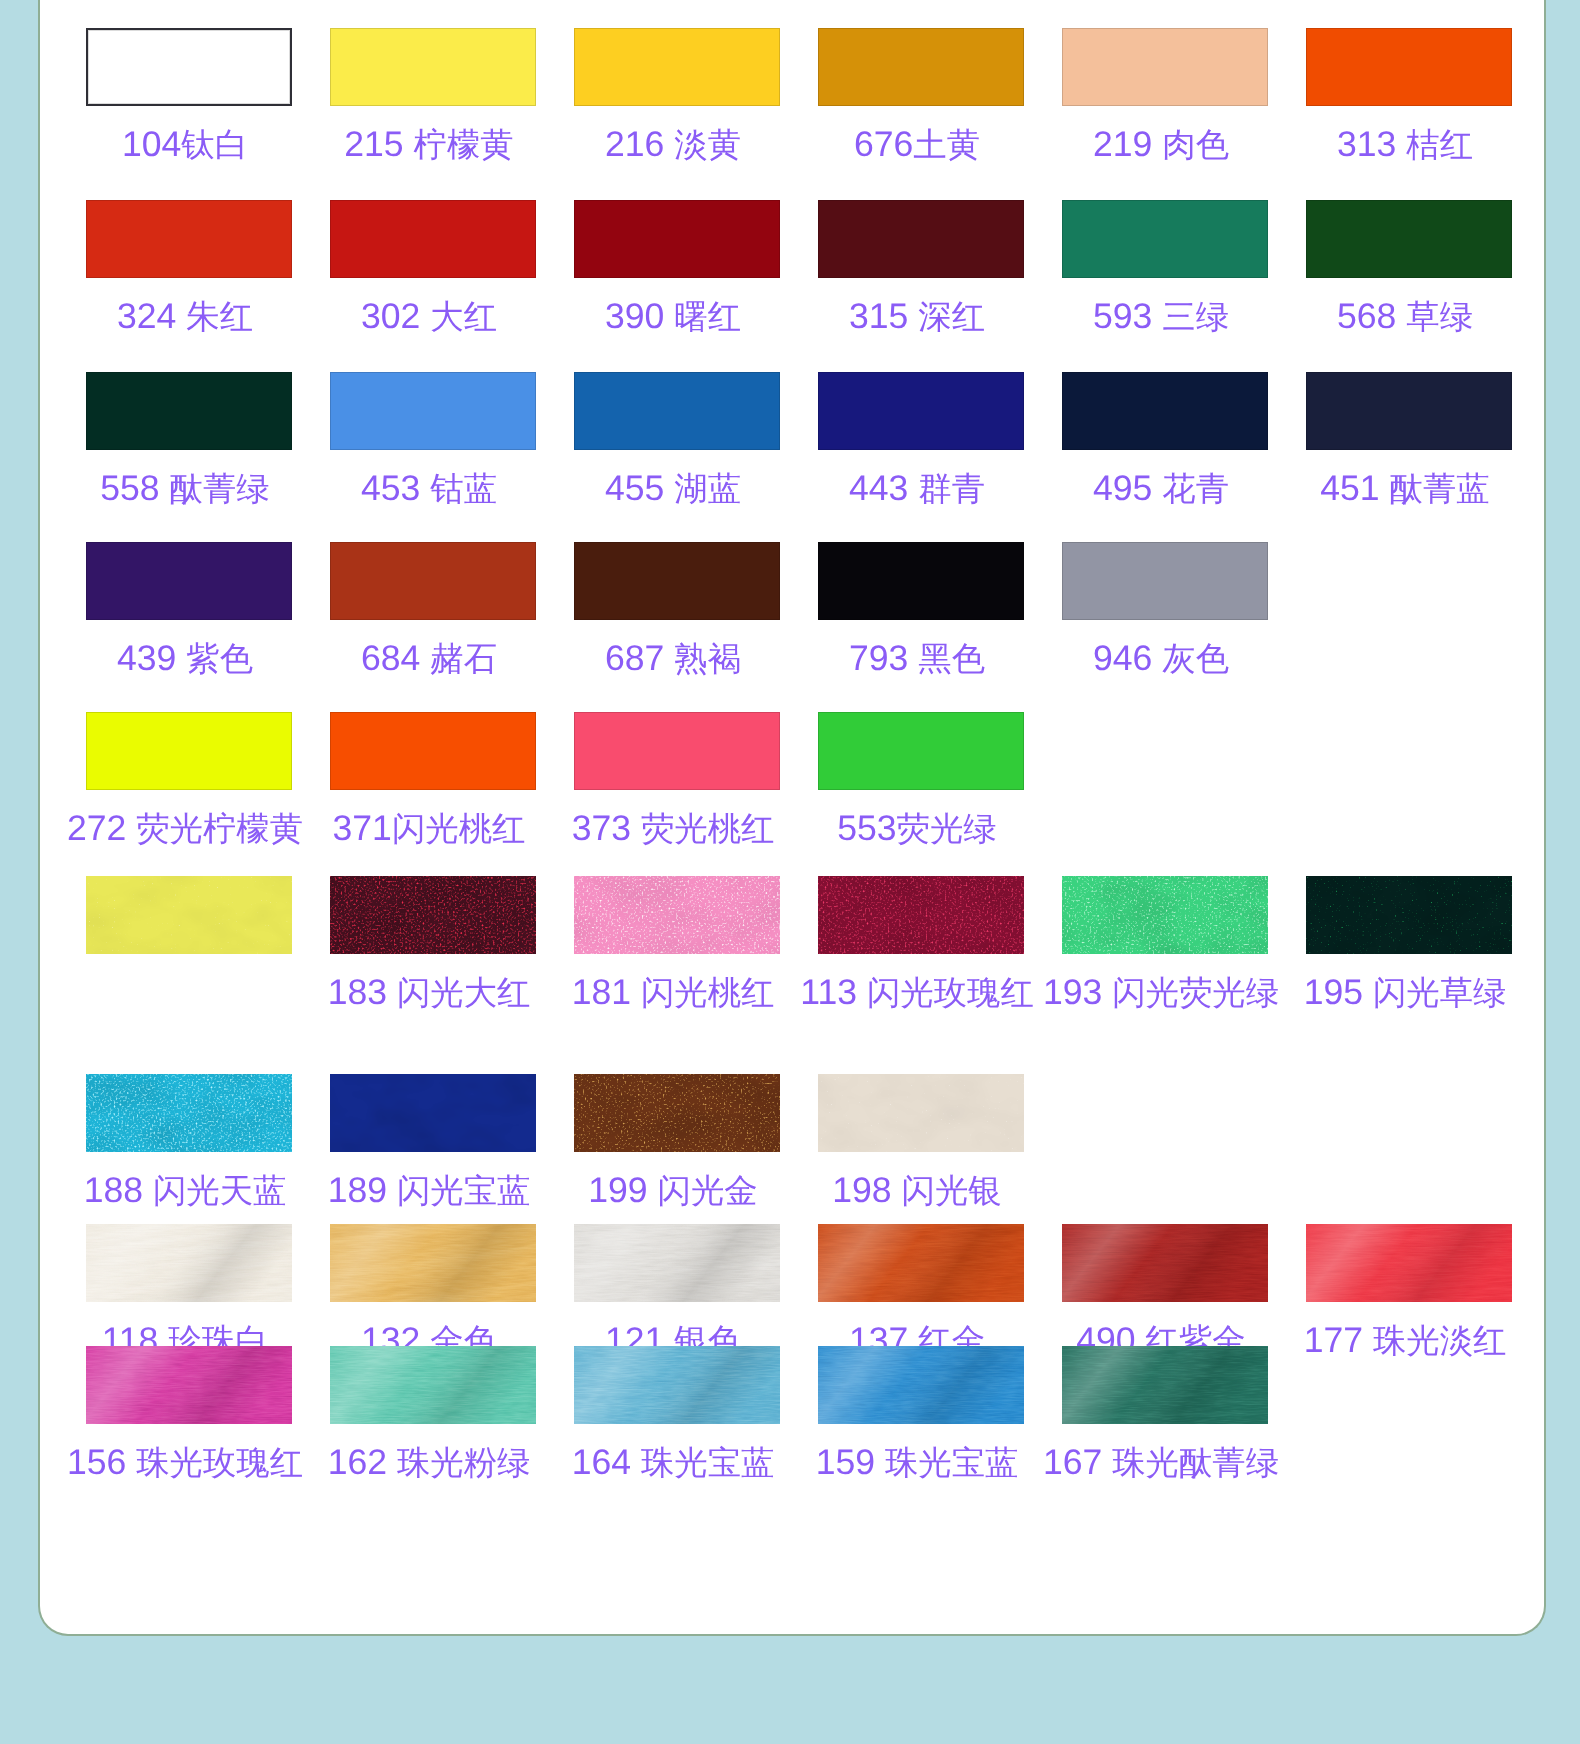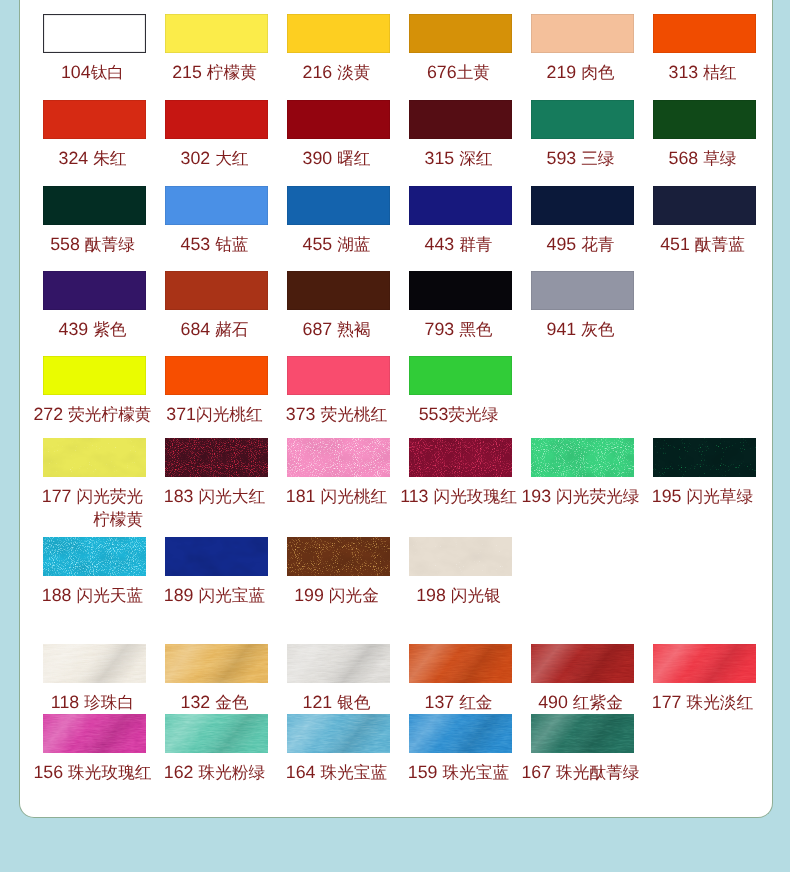--- a/index.html
+++ b/index.html
@@ -10,24 +10,24 @@
   #card{position:absolute;left:19px;top:-40px;width:754px;height:858px;
         background:#ffffff;border:1px solid #8fae95;border-top:none;
         border-radius:0 0 15px 15px;box-sizing:border-box;}
   #grid{position:absolute;left:13.5px;top:40px;width:732px;height:818px;}
   .row{position:absolute;left:0;width:732px;display:flex;align-items:flex-start;}
   .cell{width:122px;box-sizing:border-box;display:flex;flex-direction:column;align-items:center;}
   .swatch{width:103px;height:39px;position:relative;overflow:hidden;flex:none;
           box-shadow:inset 0 0 0 0.5px rgba(0,0,0,.14);}
   .swatch.outlined{box-sizing:border-box;border:1.2px solid #2f2f36;background:#fff;}
   .swatch svg{display:block;width:103px;height:39px;}
-  .label{font-size:17.8px;line-height:22px;color:#7f1d1d;white-space:pre;
+  .label{font-size:17.8px;line-height:22px;color:#8b5cf6;white-space:pre;
          margin-top:8px;letter-spacing:0;-webkit-font-smoothing:antialiased;
          text-rendering:geometricPrecision;
-         position:relative;left:-2px;text-align:right;}
+         position:relative;left:-2px;text-align:left;}
   .label .nm{font-size:16.7px;}
   #texdefs{position:absolute;width:0;height:0;overflow:hidden;}
 </style>
 </head>
 <body>
 
 <svg id="texdefs">
     <defs>
 <filter id="glit27" x="0" y="0" width="100%" height="100%" color-interpolation-filters="sRGB">
         <feTurbulence type="fractalNoise" baseFrequency="1.05" numOctaves="1" seed="23"></feTurbulence>
@@ -480,21 +480,21 @@
     <div class="cell">
             <div class="swatch" style="background-color: rgb(74, 29, 13);"></div>
             <div class="label"><span>687</span><span> </span><span class="nm">熟褐</span></div>
           </div>
     <div class="cell">
             <div class="swatch" style="background-color: rgb(7, 6, 11);"></div>
             <div class="label"><span>793</span><span> </span><span class="nm">黑色</span></div>
           </div>
     <div class="cell">
             <div class="swatch" style="background-color: rgb(146, 149, 164);"></div>
-            <div class="label"><span>941</span><span> </span><span class="nm">灰色</span></div>
+            <div class="label"><span>946</span><span> </span><span class="nm">灰色</span></div>
           </div>
   </div>
   <div class="row" style="top:356px">
     <div class="cell">
             <div class="swatch" style="background-color: rgb(234, 252, 0);"></div>
             <div class="label"><span>272</span><span> </span><span class="nm">荧光柠檬黄</span></div>
           </div>
     <div class="cell">
             <div class="swatch" style="background-color: rgb(247, 78, 0);"></div>
             <div class="label"><span>371</span><span></span><span class="nm">闪光桃红</span></div>
@@ -510,22 +510,20 @@
   </div>
   <div class="row" style="top:438px">
     <div class="cell">
             <div class="swatch">
               <svg viewBox="0 0 103 39" preserveAspectRatio="none">
                 <rect width="103" height="39" fill="#e9e858"></rect>
                 <rect width="103" height="39" filter="url(#cloud27)" opacity="0.14"></rect>
                 <rect width="103" height="39" filter="url(#glit27)"></rect>
               </svg>
             </div>
-            <div class="label"><span>177</span><span> </span><span class="nm">闪光荧光
-柠檬黄</span></div>
           </div>
     <div class="cell">
             <div class="swatch">
               <svg viewBox="0 0 103 39" preserveAspectRatio="none">
                 <rect width="103" height="39" fill="#45101f"></rect>
                 <rect width="103" height="39" filter="url(#cloud28)" opacity="0.35"></rect>
                 <rect width="103" height="39" filter="url(#glit28)"></rect>
               </svg>
             </div>
             <div class="label"><span>183</span><span> </span><span class="nm">闪光大红</span></div>
@@ -606,21 +604,21 @@
             <div class="swatch">
               <svg viewBox="0 0 103 39" preserveAspectRatio="none">
                 <rect width="103" height="39" fill="#e7ded1"></rect>
                 <rect width="103" height="39" filter="url(#cloud36)" opacity="0.1"></rect>
                 <rect width="103" height="39" filter="url(#glit36)"></rect>
               </svg>
             </div>
             <div class="label"><span>198</span><span> </span><span class="nm">闪光银</span></div>
           </div>
   </div>
-  <div class="row" style="top:644px">
+  <div class="row" style="top:612px">
     <div class="cell">
             <div class="swatch">
               <svg viewBox="0 0 103 39" preserveAspectRatio="none">
                 <rect width="103" height="39" fill="#f0ebe1"></rect>
                 <g transform="rotate(-7 51.5 19.5)">
                   <rect x="-26" y="-26" width="156" height="92" filter="url(#brush37)"></rect>
                 </g>
                 <rect width="103" height="39" filter="url(#fine37)" opacity="0.3"></rect>
                 <rect width="103" height="39" fill="url(#sheen37)"></rect>
               </svg>
@@ -686,21 +684,21 @@
                 <g transform="rotate(-3 51.5 19.5)">
                   <rect x="-26" y="-26" width="156" height="92" filter="url(#brush42)"></rect>
                 </g>
                 <rect width="103" height="39" filter="url(#fine42)" opacity="0.35"></rect>
                 <rect width="103" height="39" fill="url(#sheen42)"></rect>
               </svg>
             </div>
             <div class="label"><span>177</span><span> </span><span class="nm">珠光淡红</span></div>
           </div>
   </div>
-  <div class="row" style="top:714px">
+  <div class="row" style="top:673px">
     <div class="cell">
             <div class="swatch">
               <svg viewBox="0 0 103 39" preserveAspectRatio="none">
                 <rect width="103" height="39" fill="#d63ba3"></rect>
                 <g transform="rotate(-1 51.5 19.5)">
                   <rect x="-26" y="-26" width="156" height="92" filter="url(#brush43)"></rect>
                 </g>
                 <rect width="103" height="39" filter="url(#fine43)" opacity="0.55"></rect>
                 <rect width="103" height="39" fill="url(#sheen43)"></rect>
               </svg>

